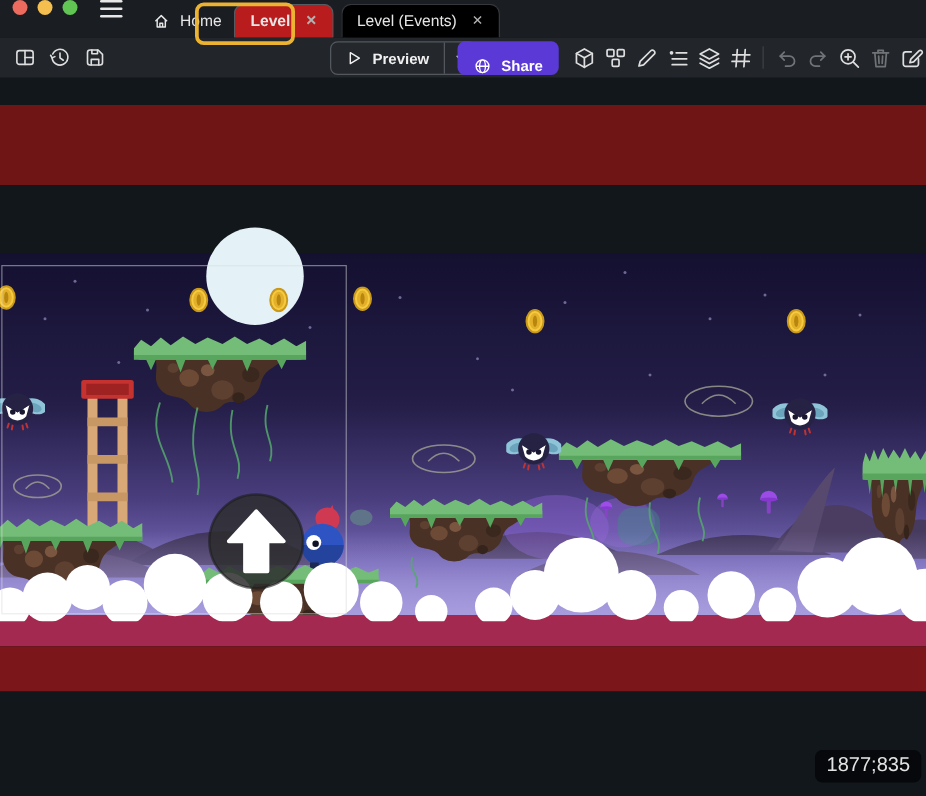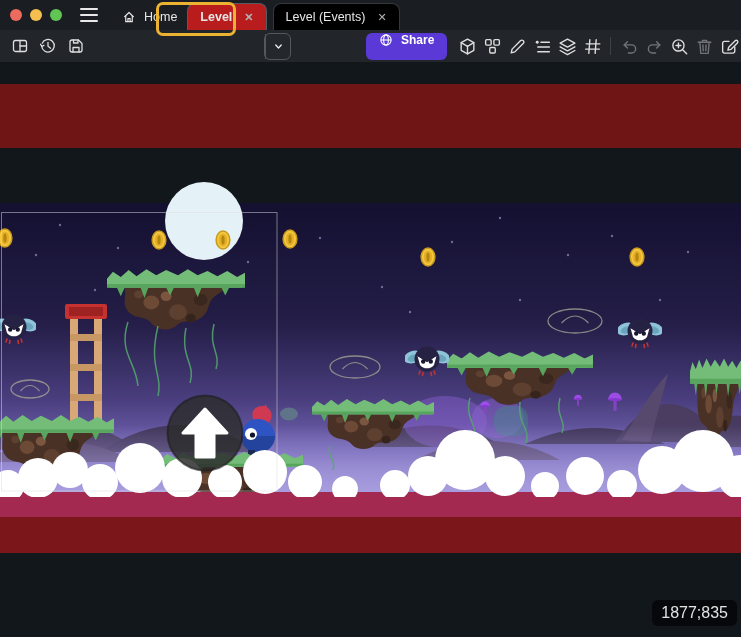--- a/index.html
+++ b/index.html
@@ -1,21 +1,21 @@
 <!DOCTYPE html>
 <html><head>
 <meta charset="utf-8">
 <style>
   html,body{margin:0;padding:0}
   body{width:741px;height:637px;position:relative;overflow:hidden;
        background:#11171b;font-family:"Liberation Sans",sans-serif;
        -webkit-font-smoothing:antialiased}
   
   .titlebar{position:absolute;left:0;top:0;width:741px;height:30px;
-            background:#1a1d21;display:flex;align-items:center;z-index:30}
+            background:#1a1d21;display:flex;align-items:flex-start;z-index:30}
   .lights{display:flex;gap:8px;padding-left:10px}
   .light{width:12px;height:12px;border-radius:50%}
   .light.red{background:#ec6a5e}.light.yellow{background:#f4bf4f}.light.green{background:#61c554}
   .hamburger{margin-left:18px;width:18px;height:14px;display:flex;flex-direction:column;
              justify-content:space-between;cursor:pointer}
   .hamburger span{display:block;height:2px;background:#e8e8e8;border-radius:1px}
   .tabs{display:flex;align-items:flex-end;height:30px;margin-left:14px}
   .tab{display:flex;align-items:center;gap:8px;height:26px;padding:0 12px;
        border-radius:8px 8px 0 0;color:#e6e6e6;font-size:12.5px;white-space:nowrap}
   .tab .close{font-size:11px;color:#b2b2b2;margin-left:4px;line-height:1}
@@ -31,21 +31,21 @@
   .tb-left{position:absolute;left:8px;top:4px;display:flex;gap:4px}
   .icon-btn{width:24px;height:24px;display:flex;align-items:center;justify-content:center;
             border-radius:4px;cursor:pointer}
   .icon-btn svg{stroke:#dedede;fill:none;stroke-width:1.3;stroke-linecap:round;stroke-linejoin:round}
   .icon-btn.dim svg{opacity:.42}
   .preview-btn{position:absolute;left:264px;top:3px;height:25px;display:flex;align-items:stretch;
                background:#24282d;border:1px solid #53585f;border-radius:6px;color:#f0f0f0;cursor:pointer}
   .preview-main{display:flex;align-items:center;gap:8px;padding:0 12px;font-size:12px;font-weight:bold}
   .preview-caret{width:24px;display:flex;align-items:center;justify-content:center;
                  border-left:1px solid #53585f}
-  .share-btn{position:absolute;left:366px;top:3px;height:27px;display:flex;align-items:flex-start;gap:8px;
+  .share-btn{position:absolute;left:366px;top:3px;height:27px;display:flex;align-items:flex-end;gap:8px;
              padding:0 13px;background:#5a39d6;border-radius:6px;color:#fff;
              font-size:12px;font-weight:bold;cursor:pointer}
   .tb-right{position:absolute;left:455px;top:4px;display:flex;align-items:center;gap:1px}
   .tb-divider{width:1px;height:18px;background:#3c4147;margin:0 5px}
   
   .scene{position:absolute;left:0;top:62px;width:741px;height:575px}
   .coord-badge{position:absolute;right:4px;bottom:11px;background:rgba(5,8,10,.93);
                color:#e3e3e3;font-size:16px;padding:4px 9px;border-radius:6px;z-index:25}
 </style>
 </head>
@@ -102,20 +102,26 @@
     <div class="icon-btn">
       <svg width="18" height="18" viewBox="0 0 18 18">
         <path d="M3 5 a2 2 0 0 1 2-2 h6.5 L15 6.5 V13 a2 2 0 0 1 -2 2 H5 a2 2 0 0 1 -2-2 Z"></path>
         <path d="M6 15 v-4.5 h6 V15"></path>
           <path d="M6.5 3 v3 h4.5 v-3"></path>
       </svg>
     </div>
   </div>
 
   <div class="preview-btn">
+    <div class="preview-main">
+      <svg width="13" height="13" viewBox="0 0 18 18" style="stroke:#f0f0f0;fill:none;stroke-width:1.6;stroke-linejoin:round">
+        <path d="M4.5 3 L14.5 9 L4.5 15 Z"></path>
+      </svg>
+      <span>Preview</span>
+    </div>
     <div class="preview-caret">
       <svg width="11" height="11" viewBox="0 0 18 18" style="stroke:#f0f0f0;fill:none;stroke-width:2;stroke-linecap:round;stroke-linejoin:round">
         <path d="M4.5 6.5 L9 11.5 L13.5 6.5"></path>
       </svg>
     </div>
   </div>
 
   <div class="share-btn">
     <svg width="14" height="14" viewBox="0 0 18 18" style="stroke:#fff;fill:none;stroke-width:1.4">
       <circle cx="9" cy="9" r="6.6"></circle>

